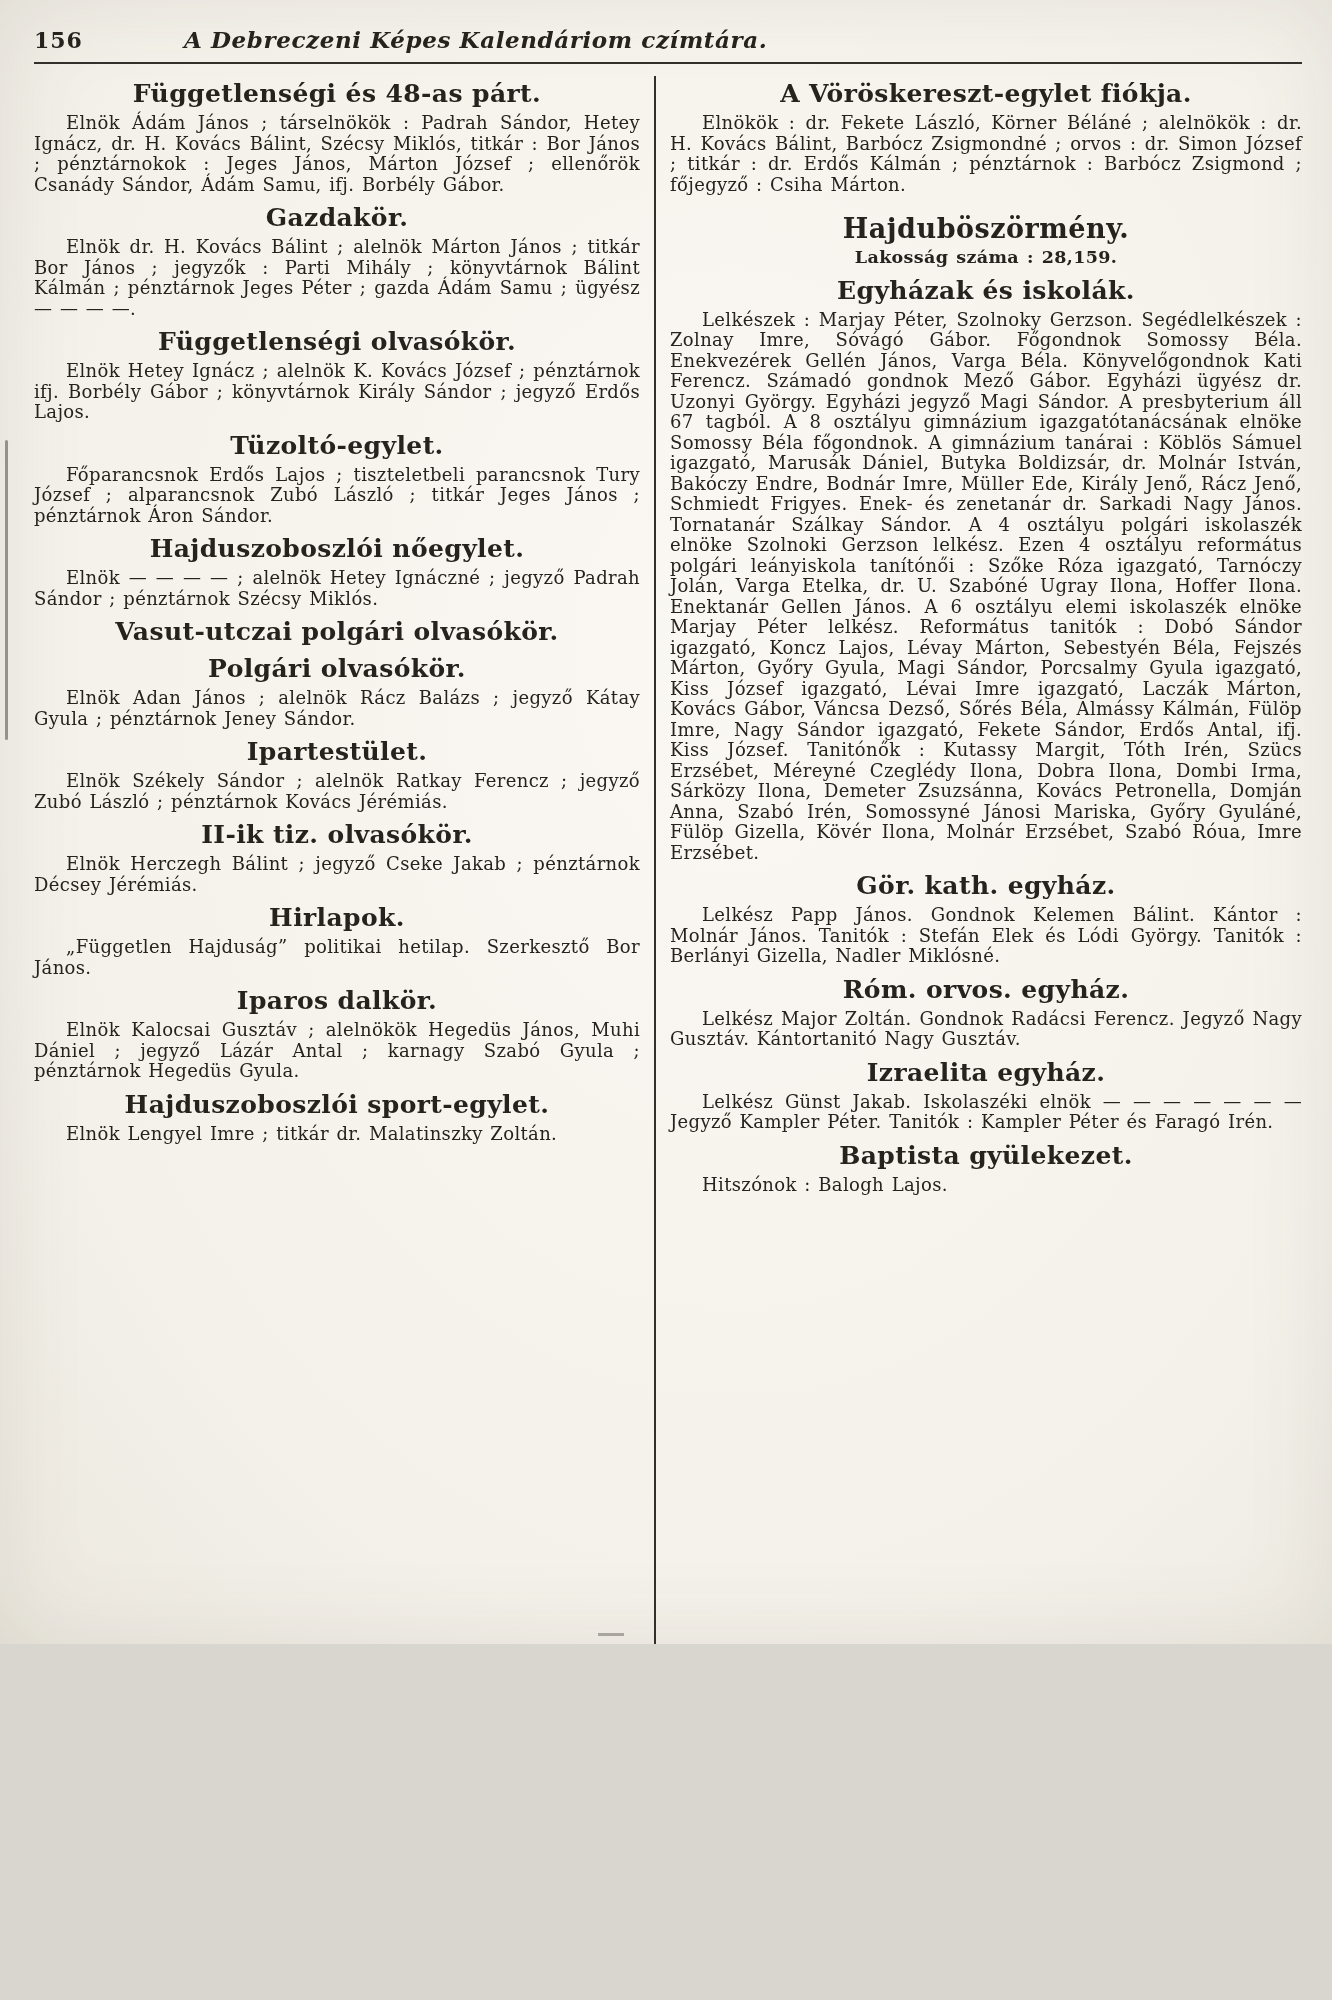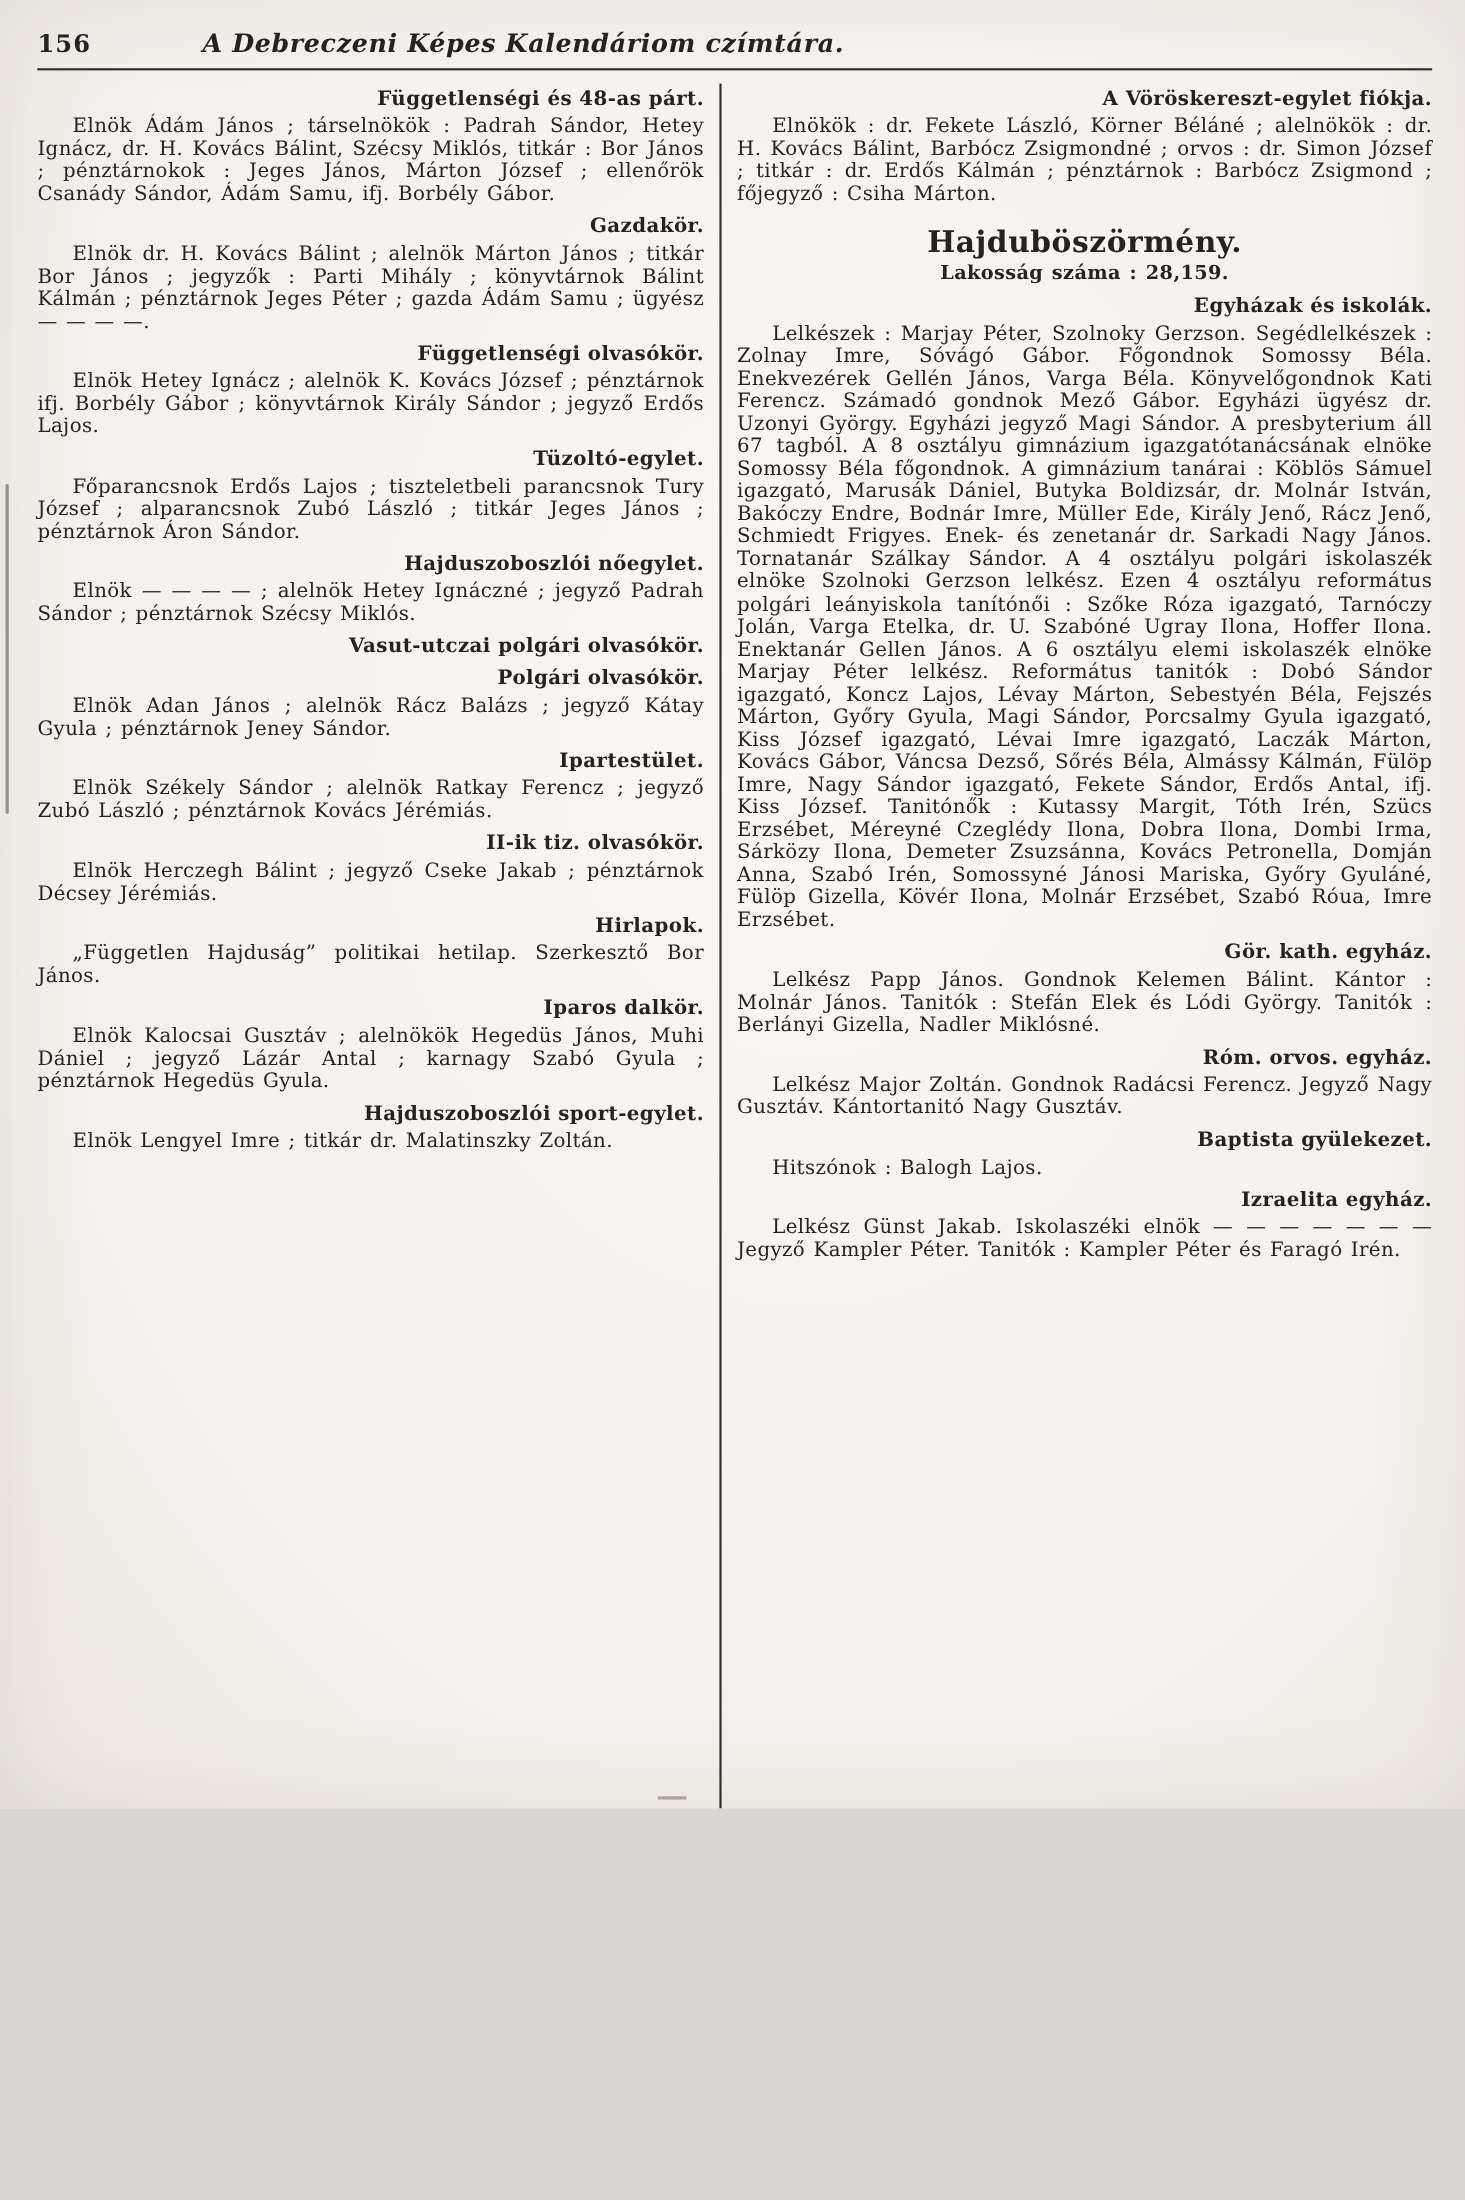--- a/index.html
+++ b/index.html
@@ -39,22 +39,22 @@
   .columns { display:flex; margin-top:10px; }
   .col { width:606px; }
   .col.right { flex:1; }
   .divider {
     width:2px; background:#33302b;
     margin:2px 14px 0 14px;
     height:1862px;
   }
   section h3 {
     margin:8px 0 5px;
-    text-align:right;
-    font-size:18px; font-weight:bold;
+    text-align:center;
+    font-size:25px; font-weight:bold;
     letter-spacing:0.4px;
   }
   .col > section:first-child h3 { margin-top:5px; }
   section p {
     margin:0;
     text-align:justify;
     text-indent:32px;
     font-size:18px;
     line-height:20.5px;
     letter-spacing:0.35px;
@@ -154,24 +154,24 @@
         </section>
         <section>
           <h3>Gör. kath. egyház.</h3>
           <p>Lelkész Papp János. Gondnok Kelemen Bálint. Kántor : Molnár János. Tanitók : Stefán Elek és Lódi György. Tanitók : Berlányi Gizella, Nadler Miklósné.</p>
         </section>
         <section>
           <h3>Róm. orvos. egyház.</h3>
           <p>Lelkész Major Zoltán. Gondnok Radácsi Ferencz. Jegyző Nagy Gusztáv. Kántortanitó Nagy Gusztáv.</p>
         </section>
         <section>
+          <h3>Izraelita egyház.</h3>
+          <p>Lelkész Günst Jakab. Iskolaszéki elnök — — — — — — — Jegyző Kampler Péter. Tanitók : Kampler Péter és Faragó Irén.</p>
+        </section>
+        <section>
           <h3>Baptista gyülekezet.</h3>
           <p>Hitszónok : Balogh Lajos.</p>
-        </section>
-        <section>
-          <h3>Izraelita egyház.</h3>
-          <p>Lelkész Günst Jakab. Iskolaszéki elnök — — — — — — — Jegyző Kampler Péter. Tanitók : Kampler Péter és Faragó Irén.</p>
         </section>
       </div>
 
     </div>
   </div>
 </div>
 
 </body></html>

